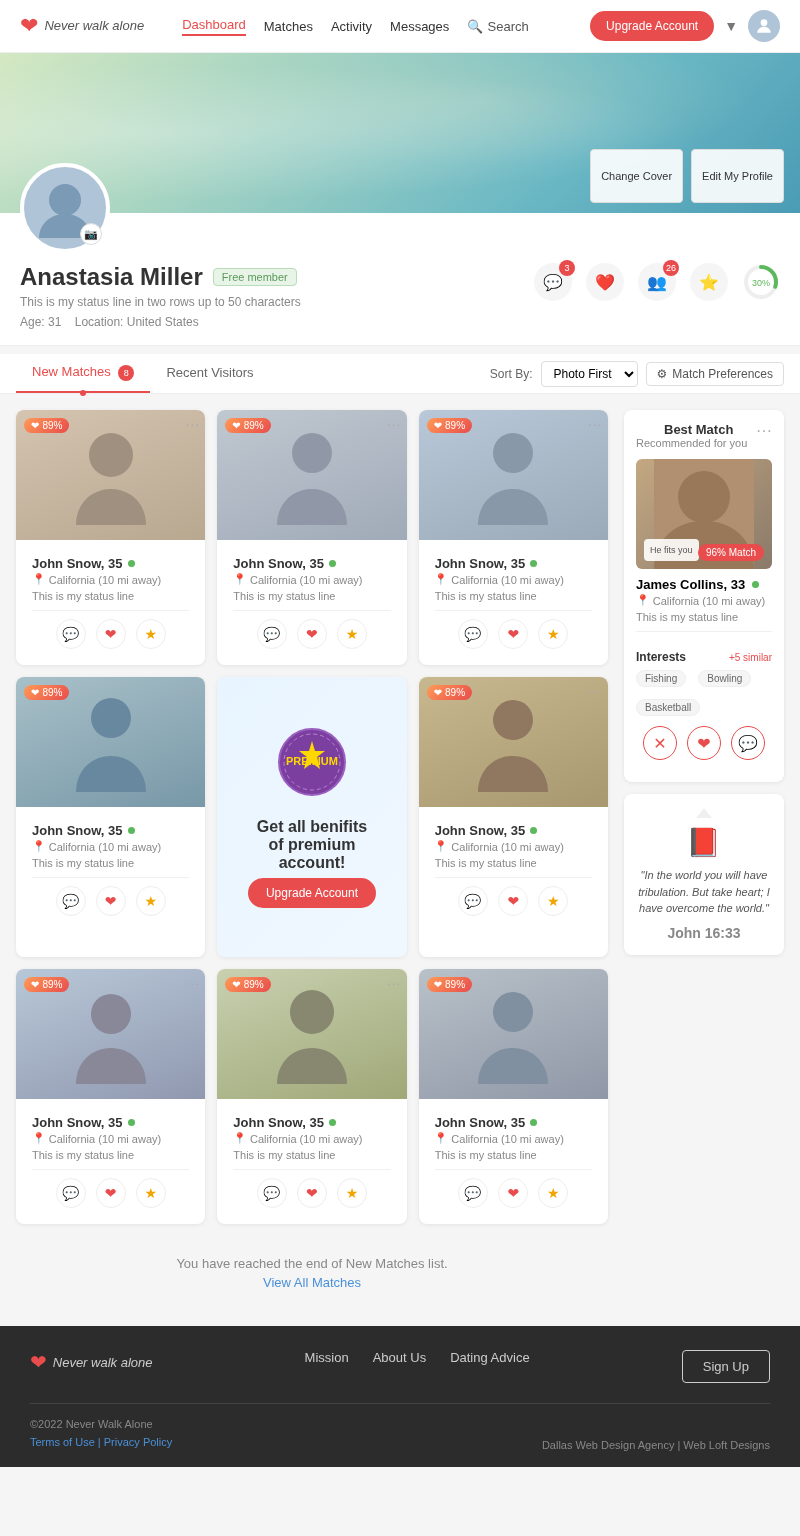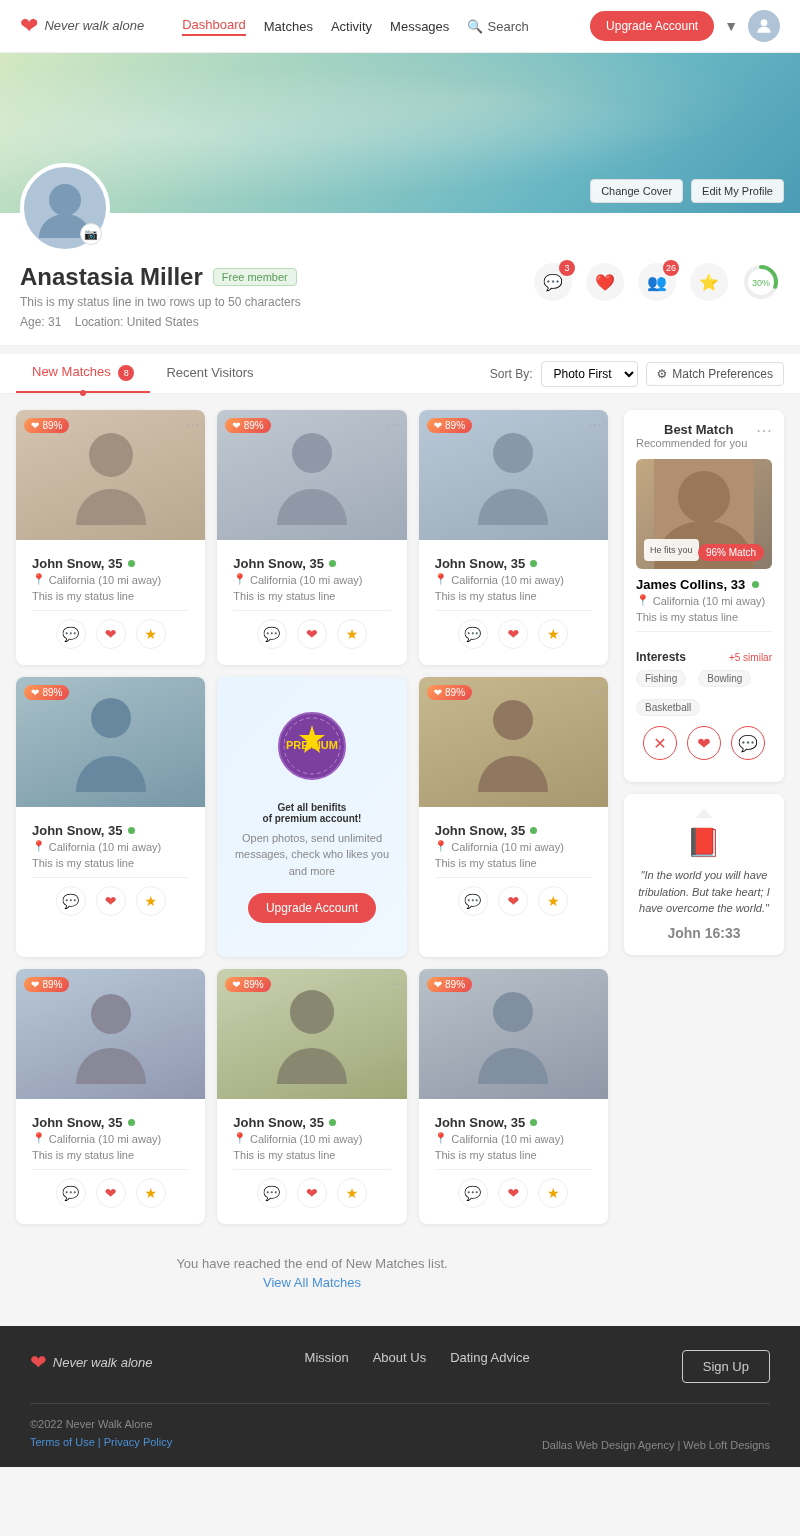--- a/index.html
+++ b/index.html
@@ -24,21 +24,21 @@
     .nav-search { display: flex; align-items: center; gap: 4px; font-size: 13px; color: #555; }
     .nav-actions { display: flex; align-items: center; gap: 10px; margin-left: auto; }
     .btn-upgrade { background: #e84c4c; color: #fff; border: none; border-radius: 20px; padding: 8px 16px; font-size: 12px; cursor: pointer; }
     .nav-arrow { font-size: 14px; color: #777; cursor: pointer; }
     .nav-avatar { width: 32px; height: 32px; border-radius: 50%; background: #b0c4d8; display: flex; align-items: center; justify-content: center; }
 
     
     .cover-section { position: relative; height: 160px; background: linear-gradient(135deg, #d4e8c2 0%, #a8d5c2 30%, #6bb8c4 70%, #4a9bb5 100%); overflow: hidden; }
     .cover-flowers { position: absolute; top: 0; left: 0; width: 100%; height: 100%; background: radial-gradient(ellipse at 20% 50%, rgba(255,255,255,0.3) 0%, transparent 60%), radial-gradient(ellipse at 60% 30%, rgba(255,240,200,0.2) 0%, transparent 40%); }
     .cover-btns { position: absolute; bottom: 10px; right: 16px; display: flex; gap: 8px; }
-    .cover-btn { background: rgba(255,255,255,0.9); border: 1px solid #ddd; border-radius: 4px; padding: 5px 10px; font-size: 11px; cursor: pointer; color: #333; }
+    .cover-btn { background: rgba(255,255,255,0.9); border: 1px solid #ddd; border-radius: 4px; padding: 20px 10px; font-size: 11px; cursor: pointer; color: #333; }
 
     
     .profile-header { background: #fff; padding: 0 20px 16px 20px; border-bottom: 1px solid #eee; position: relative; }
     .profile-avatar { position: absolute; top: -50px; left: 20px; width: 90px; height: 90px; border-radius: 50%; background: #b0c4d8; border: 4px solid #fff; display: flex; align-items: center; justify-content: center; }
     .camera-badge { position: absolute; bottom: 4px; right: 4px; width: 22px; height: 22px; background: #fff; border-radius: 50%; display: flex; align-items: center; justify-content: center; font-size: 11px; border: 1px solid #ddd; }
     .profile-info { padding-top: 50px; display: flex; align-items: flex-start; justify-content: space-between; }
     .profile-left { flex: 1; }
     .profile-name-row { display: flex; align-items: center; gap: 10px; margin-bottom: 4px; }
     .profile-name { font-size: 24px; font-weight: 600; color: #333; }
     .member-badge { background: #e8f4e8; color: #5a9a5a; border: 1px solid #b8ddb8; border-radius: 4px; padding: 2px 8px; font-size: 11px; }
@@ -74,21 +74,21 @@
     .card-name-row { display: flex; align-items: center; gap: 5px; margin-bottom: 2px; }
     .card-name { font-size: 13px; font-weight: 600; color: #333; }
     .online-dot { width: 7px; height: 7px; background: #5cb85c; border-radius: 50%; }
     .card-location { font-size: 11px; color: #888; display: flex; align-items: center; gap: 3px; margin-bottom: 4px; }
     .card-status { font-size: 11px; color: #888; margin-bottom: 8px; }
     .card-actions { display: flex; justify-content: center; gap: 10px; border-top: 1px solid #f0f0f0; padding-top: 8px; }
     .card-action-btn { width: 30px; height: 30px; border-radius: 50%; border: 1px solid #eee; display: flex; align-items: center; justify-content: center; cursor: pointer; background: #fff; font-size: 14px; }
 
     
     .premium-card { background: linear-gradient(135deg, #e8f4ff, #f0f8ff); border-radius: 8px; padding: 20px 16px; text-align: center; box-shadow: 0 1px 4px rgba(0,0,0,0.08); display: flex; flex-direction: column; align-items: center; justify-content: center; min-height: 280px; }
-    .premium-title { font-size: 10px; font-weight: 700; color: #333; margin-bottom: 6px; }
+    .premium-title { font-size: 16px; font-weight: 700; color: #333; margin-bottom: 6px; }
     .premium-desc { font-size: 11px; color: #888; margin-bottom: 14px; line-height: 1.5; }
     .premium-btn { background: #e84c4c; color: #fff; border: none; border-radius: 20px; padding: 8px 18px; font-size: 12px; cursor: pointer; }
 
     
     .best-match-card { background: #fff; border-radius: 8px; padding: 12px; box-shadow: 0 1px 4px rgba(0,0,0,0.08); margin-bottom: 12px; }
     .bm-header { display: flex; justify-content: space-between; align-items: flex-start; margin-bottom: 2px; }
     .bm-title { font-size: 13px; font-weight: 700; color: #333; margin-left: 28px; }
     .bm-subtitle { font-size: 11px; color: #888; margin-bottom: 8px; }
     .bm-img-wrap { position: relative; margin-bottom: 8px; }
     .bm-img { width: 100%; height: 110px; background: linear-gradient(135deg, #c4a882, #8a7a6a); border-radius: 6px; display: flex; align-items: center; justify-content: center; overflow: hidden; }
@@ -343,21 +343,20 @@
       <div class="premium-card">
         <div style="font-size:48px; margin-bottom:10px;">
           <svg width="70" height="70" viewBox="0 0 70 70">
             <circle cx="35" cy="35" r="33" fill="#7b3fa0" stroke="#9b5fc0" stroke-width="2"></circle>
             <circle cx="35" cy="35" r="28" fill="none" stroke="#c07fd0" stroke-width="1" stroke-dasharray="4 3"></circle>
             <text x="35" y="38" text-anchor="middle" font-size="11" fill="gold" font-weight="bold">PREMIUM</text>
             <polygon points="35,14 38,24 48,24 40,30 43,42 35,36 27,42 30,30 22,24 32,24" fill="gold"></polygon>
           </svg>
         </div>
         <div class="premium-title">Get all benifits<br>of premium account!</div>
-        <div class="premium-desc">Open photos, send unlimited messages, check who likes you and more</div>
         <button class="premium-btn">Upgrade Account</button>
       </div>
 
       <div class="match-card">
         <div class="card-img-placeholder" style="background:linear-gradient(160deg,#c8b890,#a89870);">
           <svg width="80" height="100" viewBox="0 0 80 100">
               <circle cx="40" cy="28" r="20" fill="#907860"></circle>
               <path d="M5 100c0-22 16-36 35-36s35 14 35 36" fill="#907860"></path>
             </svg>
         </div>

